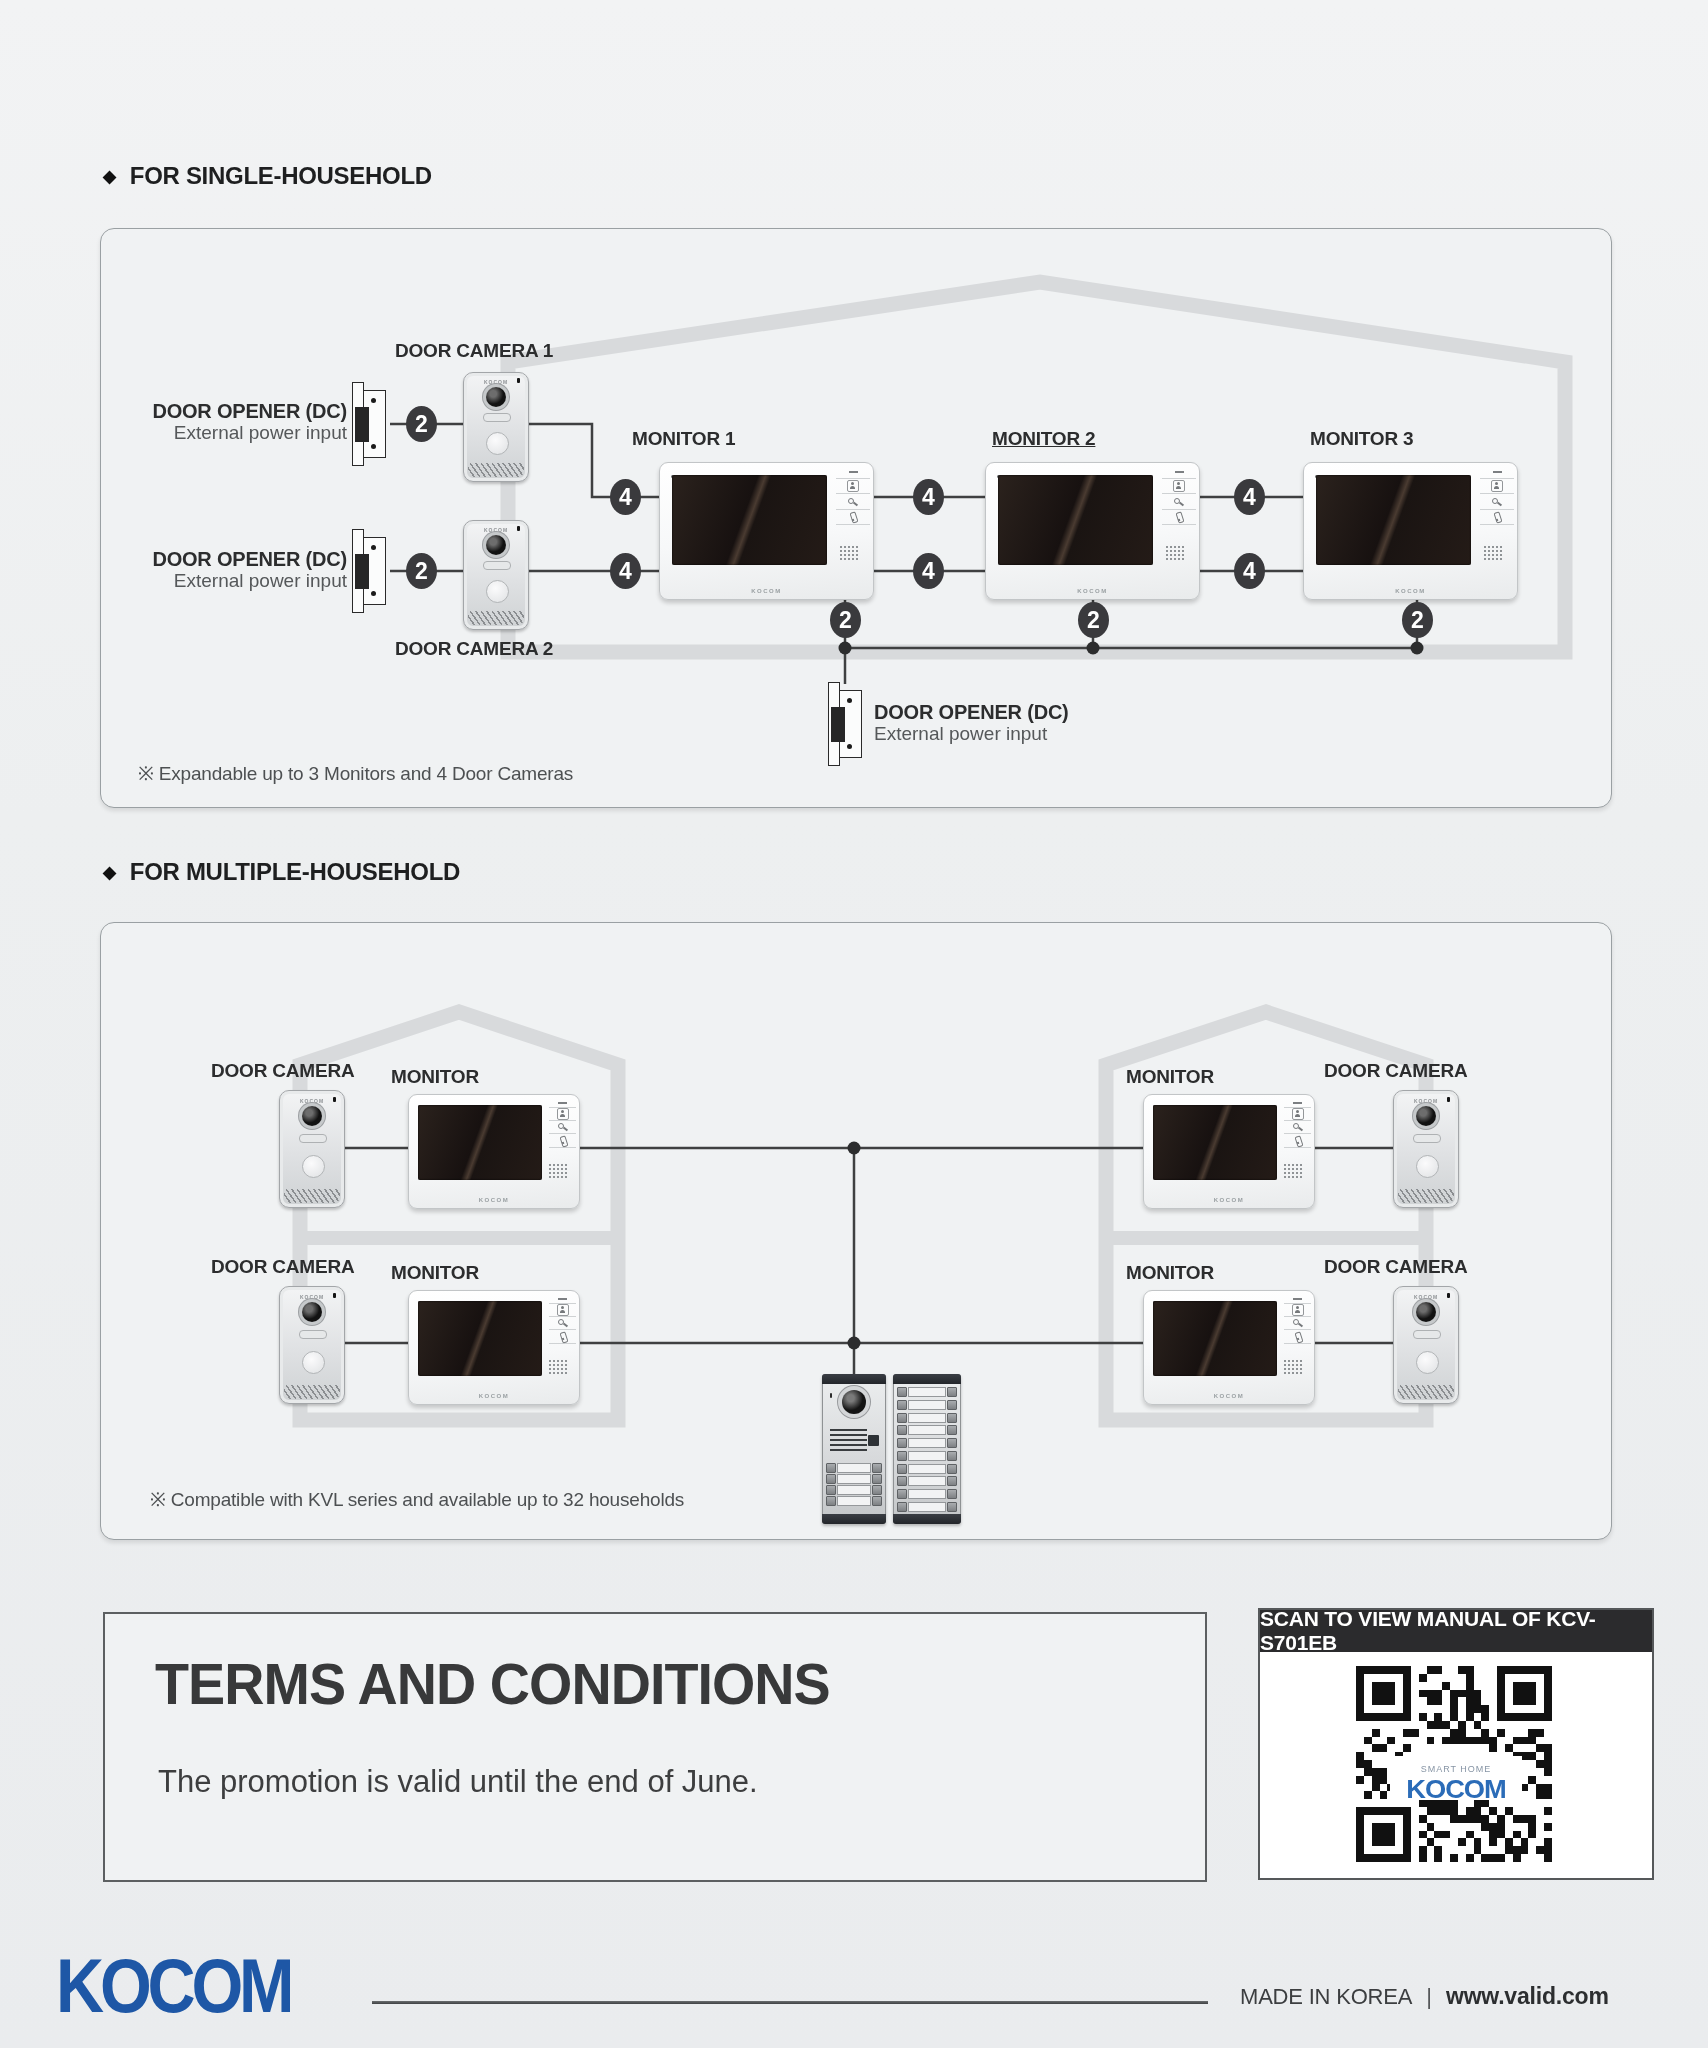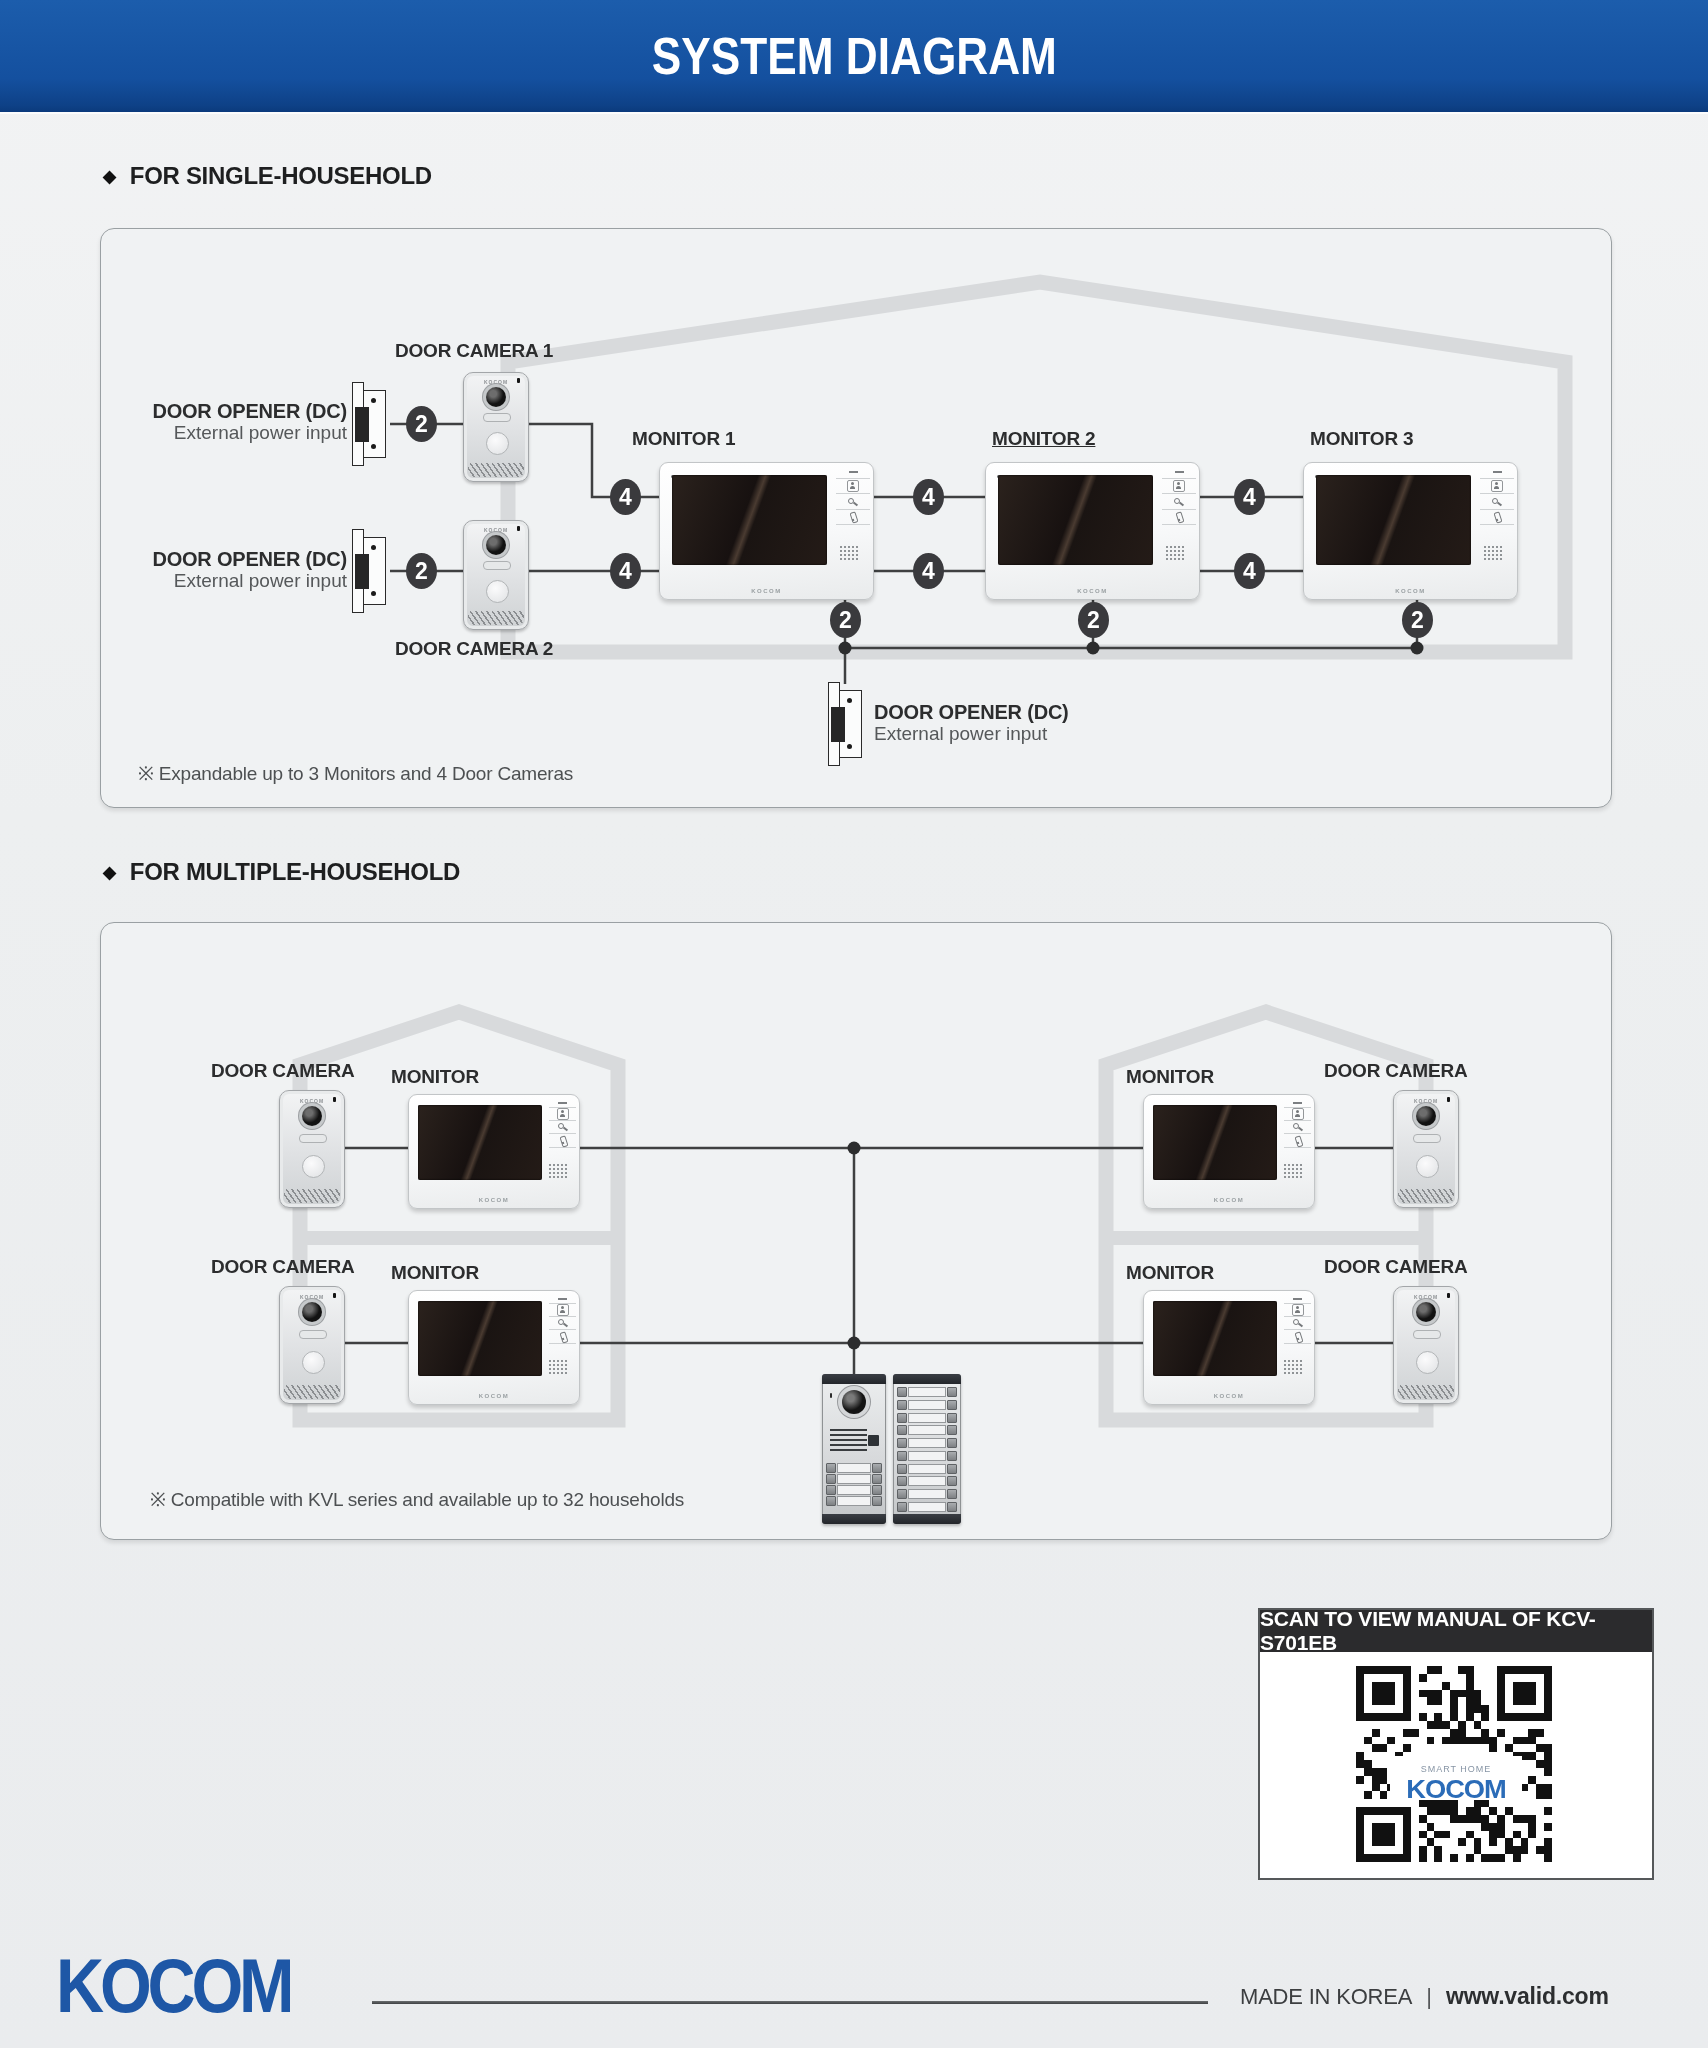--- a/index.html
+++ b/index.html
@@ -135,23 +135,20 @@
           align-items:baseline;z-index:2;}
   .fmade{font-size:22px;color:#3c3e40;letter-spacing:-0.2px;}
   .fsep{font-size:22px;color:#55585a;}
   .furl{font-size:23px;font-weight:bold;color:#2c2e30;letter-spacing:-0.2px;}
 </style>
 </head>
 <body>
 
 <div class="page">
 
-  <div class="hdr">
-    <h1>SYSTEM DIAGRAM</h1>
-  </div>
 
   <div class="sec-h" style="left:103px;top:162px;">
     <span class="dia">◆</span>
     <span>FOR SINGLE-HOUSEHOLD</span>
   </div>
 
   <div class="dbox" style="left:100px;top:228px;width:1510px;height:578px;"></div>
 
   <svg class="wires" style="left:100px;top:228px;" width="1510" height="578" viewBox="100 228 1510 578">
     <polygon points="508,652 508,362 1040,282 1565,362 1565,652" fill="none" stroke="#d8dadc" stroke-width="15"></polygon>
@@ -499,20 +496,24 @@
         </i>
         <i class="prow">
           <s></s>
         </i>
     </div>
     <i class="lc-cap bot"></i>
   </div>
 
   <div class="note" style="left:150px;top:1486px;">※ Compatible with KVL series and available up to 32 households</div>
 
+  <div class="terms" style="left:103px;top:1612px;width:1100px;height:266px;">
+    <h2>TERMS AND CONDITIONS</h2>
+    <p>The promotion is valid until the end of June.</p>
+  </div>
 
   <div class="qrbox" style="left:1258px;top:1608px;width:392px;height:268px;">
     <div class="qrhdr">SCAN TO VIEW MANUAL OF KCV-S701EB</div>
     <svg class="qrsvg" viewBox="0 0 25 25" shape-rendering="crispEdges">
       <g fill="#111">
         <rect x="0" y="0" width="7" height="7"></rect>
           <rect x="18" y="0" width="7" height="7"></rect>
           <rect x="0" y="18" width="7" height="7"></rect>
       </g>
       <g fill="#fff">

